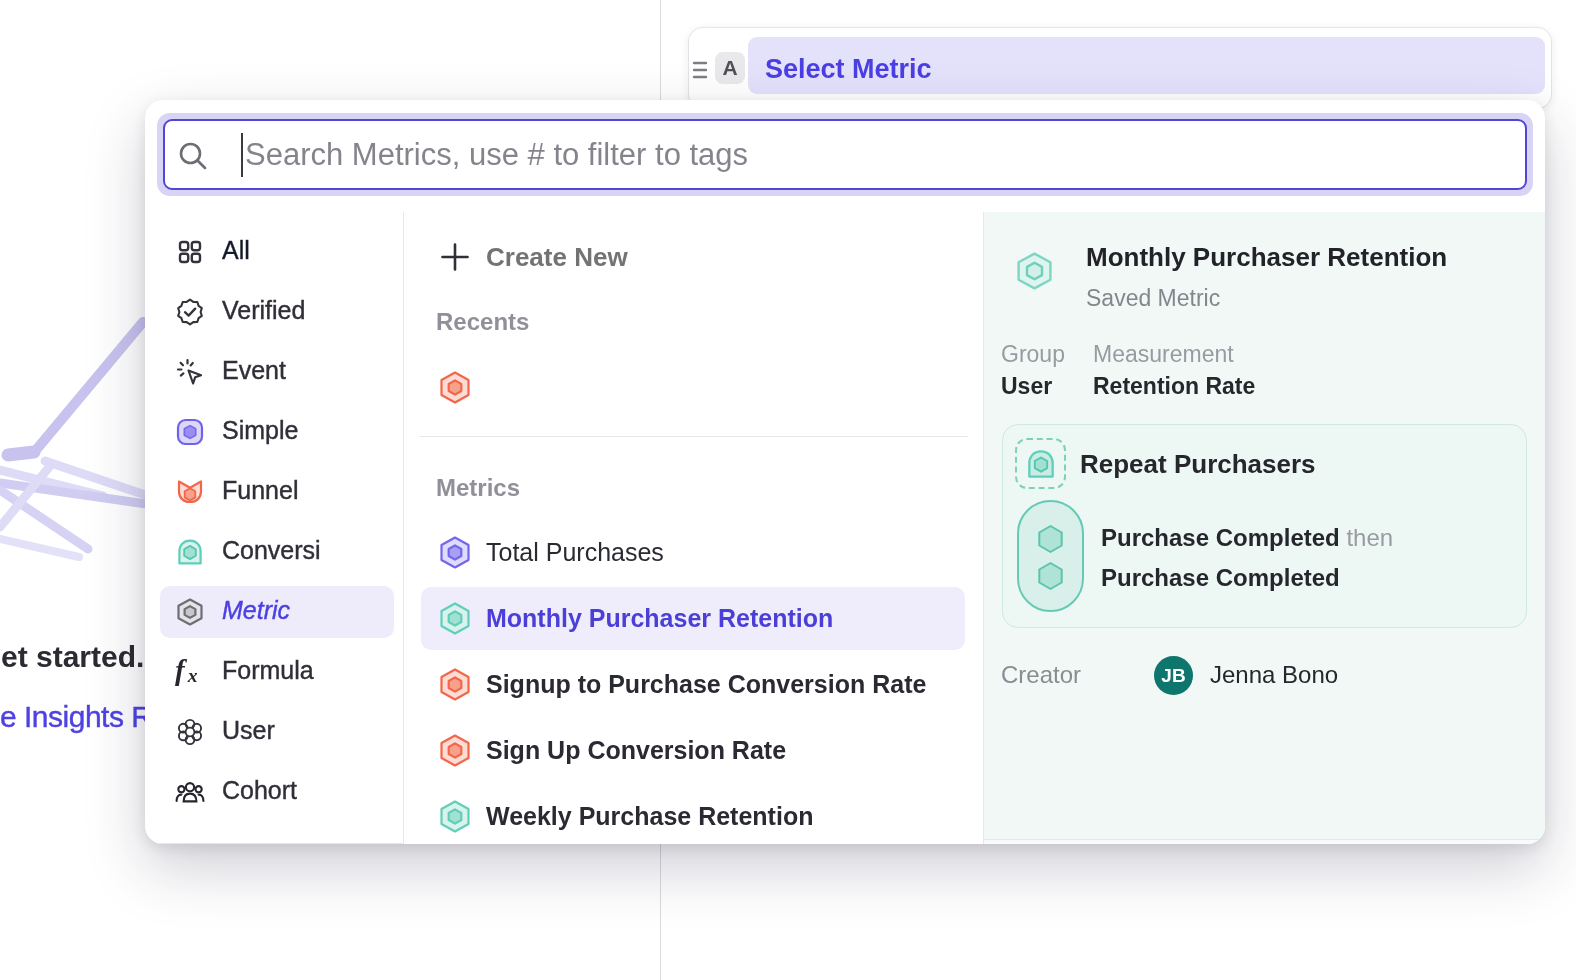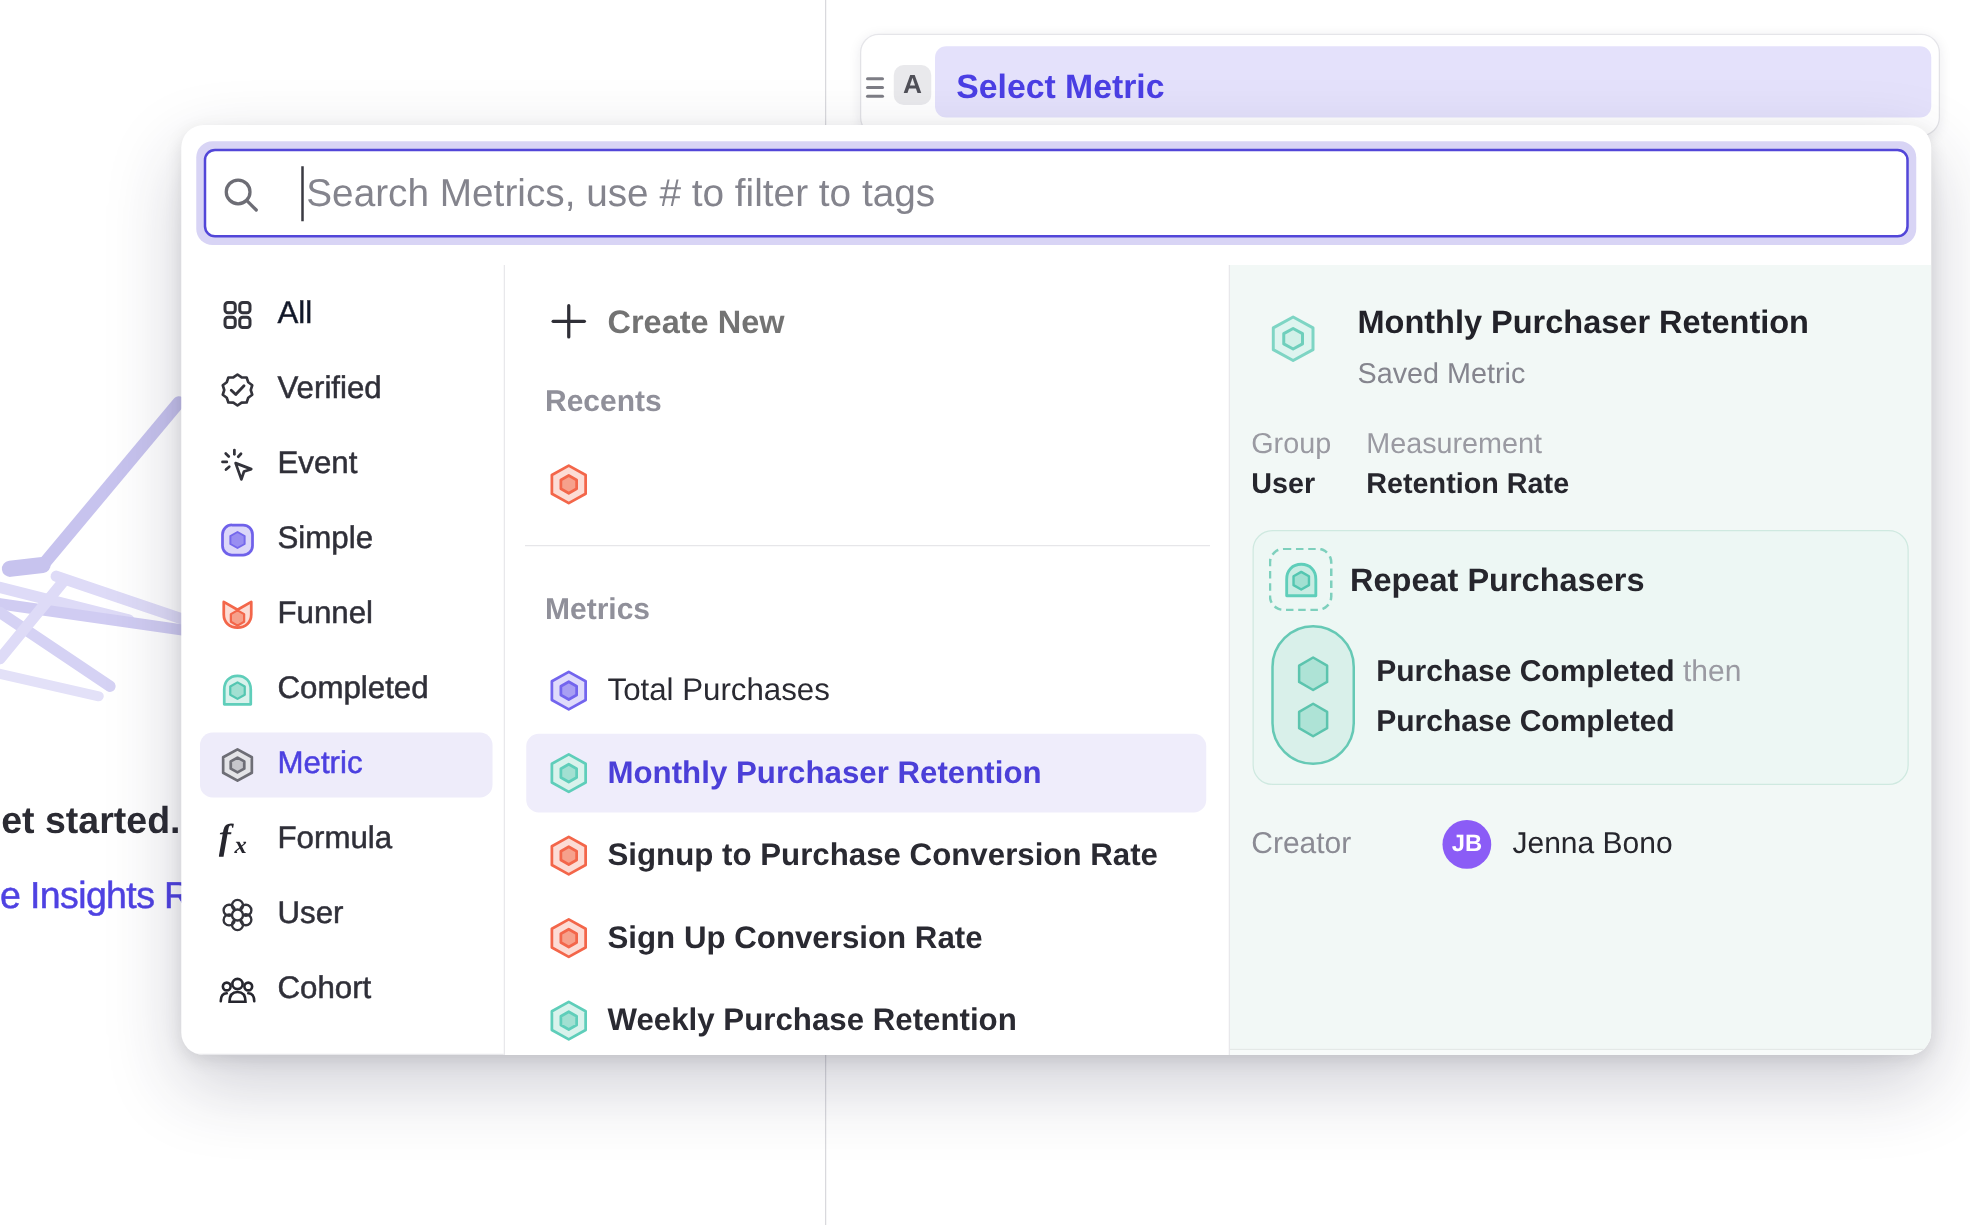--- a/index.html
+++ b/index.html
@@ -91,28 +91,28 @@
 <path d="M14.0 10.3 L19.3 13.3 L19.3 19.4 L14.0 22.5 L8.7 19.4 L8.7 13.3 Z" fill="#f6a18c" stroke="#f3664a" stroke-width="1.8" stroke-linejoin="round"></path>
       </svg>
     </div>
 <div class="ab" style="left:77px;top:376px;font-size:25px;font-weight:400;-webkit-text-stroke:0.4px #2f2f38;color:#2f2f38;">Funnel</div>
 <div class="ab" style="left:30px;top:437px;width:30px;height:30px;display:flex;align-items:center;justify-content:center;">
       <svg width="28" height="28" viewBox="0 0 28 28">
 <path d="M14 2.6 C7.5 2.6 3.4 7.2 3.4 13.4 L3.4 25.4 L24.6 25.4 L24.6 13.4 C24.6 7.2 20.5 2.6 14 2.6 Z" fill="#d9f2ec" stroke="#5fceba" stroke-width="2.2" stroke-linejoin="round"></path>
 <path d="M14.0 7.9 L19.8 11.2 L19.8 17.8 L14.0 21.1 L8.2 17.8 L8.2 11.2 Z" fill="#a2e0d2" stroke="#54c6b1" stroke-width="1.8" stroke-linejoin="round"></path>
       </svg>
     </div>
-<div class="ab" style="left:77px;top:436px;font-size:25px;font-weight:400;-webkit-text-stroke:0.4px #2f2f38;color:#2f2f38;">Completed</div>
+<div class="ab" style="left:77px;top:436px;font-size:25px;font-weight:400;-webkit-text-stroke:0.4px #2f2f38;color:#2f2f38;">Conversi</div>
 <div class="ab" style="left:30px;top:497px;width:30px;height:30px;display:flex;align-items:center;justify-content:center;">
       <svg width="26" height="28" viewBox="0 0 26 28">
         <path d="M13.0 1.5 L24.5 7.8 L24.5 20.2 L13.0 26.5 L1.5 20.2 L1.5 7.8 Z" fill="#e4e4e7" stroke="#6e6e76" stroke-width="2.2" stroke-linejoin="round"></path>
         <path d="M13.0 8.1 L18.4 11.1 L18.4 16.9 L13.0 19.9 L7.6 16.9 L7.6 11.1 Z" fill="#c6c6cb" stroke="#6e6e76" stroke-width="2.2" stroke-linejoin="round"></path>
       </svg>
     </div>
-<div class="ab" style="left:77px;top:496px;font-size:25px;font-weight:400;-webkit-text-stroke:0.4px #4c40e0;color:#4c40e0;">Metric</div>
+<div class="ab" style="left:77px;top:496px;font-size:25px;font-weight:400;-webkit-text-stroke:0.4px #4c40e0;color:#4c40e0;font-style:italic;">Metric</div>
 <div class="ab" style="left:30px;top:557px;width:30px;height:30px;display:flex;align-items:center;justify-content:center;">
       <svg width="32" height="32" viewBox="0 0 32 32">
 <text x="0" y="24" font-family="Liberation Serif" font-style="italic" font-size="31" font-weight="600" fill="#26262e">f</text>
 <text x="13.5" y="27" font-family="Liberation Serif" font-style="italic" font-size="21" font-weight="600" fill="#26262e">x</text>
       </svg>
     </div>
 <div class="ab" style="left:77px;top:556px;font-size:25px;font-weight:400;-webkit-text-stroke:0.4px #2f2f38;color:#2f2f38;">Formula</div>
 <div class="ab" style="left:30px;top:617px;width:30px;height:30px;display:flex;align-items:center;justify-content:center;">
       <svg width="28" height="28" viewBox="0 0 28 28">
         <circle cx="14.0" cy="6.3" r="4.4" fill="none" stroke="#33333b" stroke-width="1.9"></circle>
@@ -214,21 +214,21 @@
 <div class="ab" style="left:872px;top:400px;width:67px;height:112px;background:#d9f0ea;border:2.5px solid #66c9b5;border-radius:34px;box-sizing:border-box;"></div>
 <svg class="ab" style="left:892px;top:424px;" width="27" height="30" viewBox="0 0 27 30">
       <path d="M13.5 2.0 L24.7 8.5 L24.7 21.5 L13.5 28.0 L2.3 21.5 L2.3 8.5 Z" fill="#aee3d6" stroke="#5cc4ae" stroke-width="2" stroke-linejoin="round"></path>
     </svg>
 <svg class="ab" style="left:892px;top:461px;" width="27" height="30" viewBox="0 0 27 30">
       <path d="M13.5 2.0 L24.7 8.5 L24.7 21.5 L13.5 28.0 L2.3 21.5 L2.3 8.5 Z" fill="#aee3d6" stroke="#5cc4ae" stroke-width="2" stroke-linejoin="round"></path>
     </svg>
 <div class="ab" style="left:956px;top:424px;font-size:24px;font-weight:700;color:#26262d;">Purchase Completed <span style="font-weight:400;color:#9a9aa2;">then</span></div>
 <div class="ab" style="left:956px;top:464px;font-size:24px;font-weight:700;color:#26262d;">Purchase Completed</div>
 <div class="ab" style="left:856px;top:561px;font-size:24px;color:#8b8b94;">Creator</div>
-<div class="ab" style="left:1009px;top:556px;width:39px;height:39px;border-radius:50%;background:#8b5cf6;
+<div class="ab" style="left:1009px;top:556px;width:39px;height:39px;border-radius:50%;background:#0f766e;
 display:flex;align-items:center;justify-content:center;font-size:19px;font-weight:700;color:#fff;">JB</div>
 <div class="ab" style="left:1065px;top:561px;font-size:24px;color:#26262d;">Jenna Bono</div>
 <svg class="ab" style="left:1343px;top:766px;" width="14" height="32" viewBox="0 0 14 32">
 <g fill="#2f2f36">
         <circle cx="7" cy="6" r="3.4"></circle>
         <circle cx="7" cy="16" r="3.4"></circle>
         <circle cx="7" cy="26" r="3.4"></circle>
       </g>
     </svg>
 </div>

